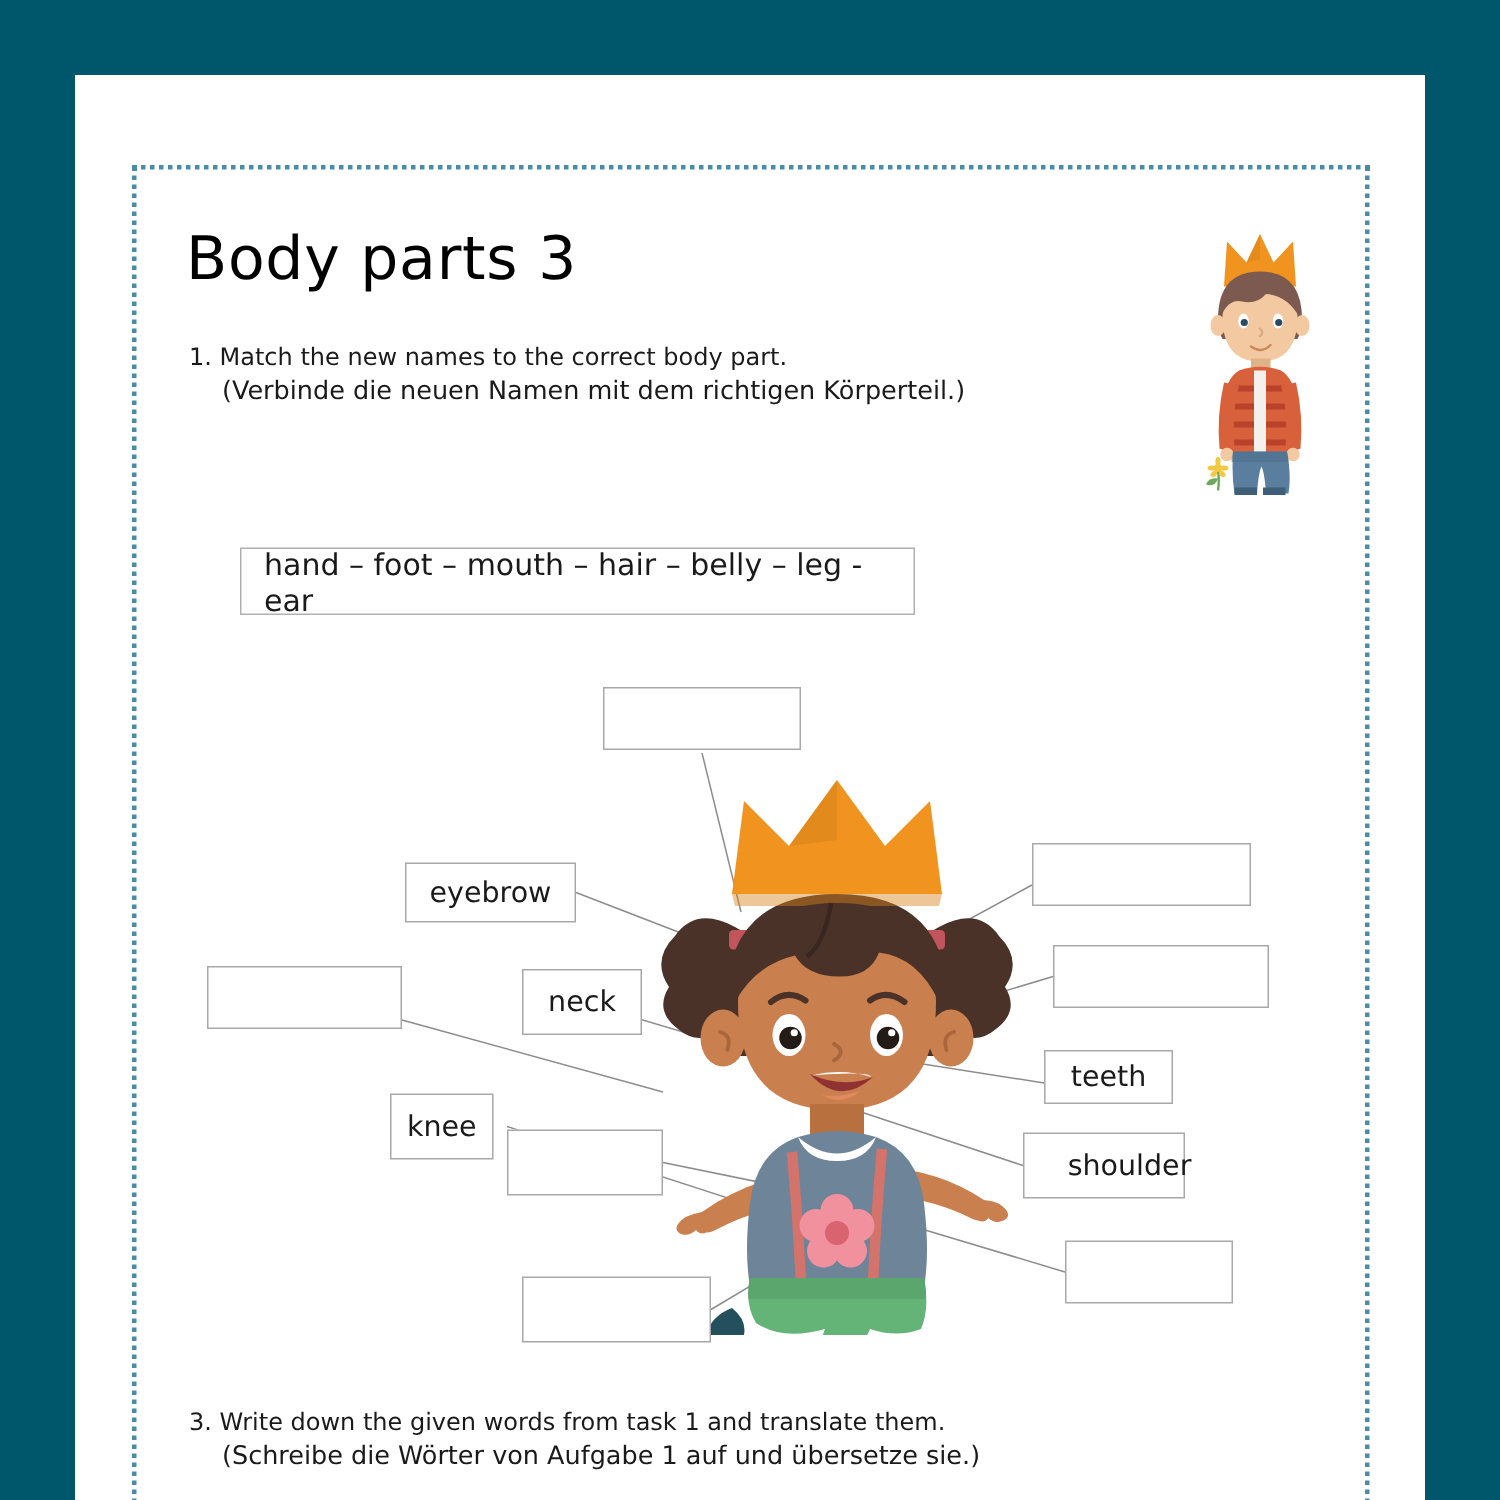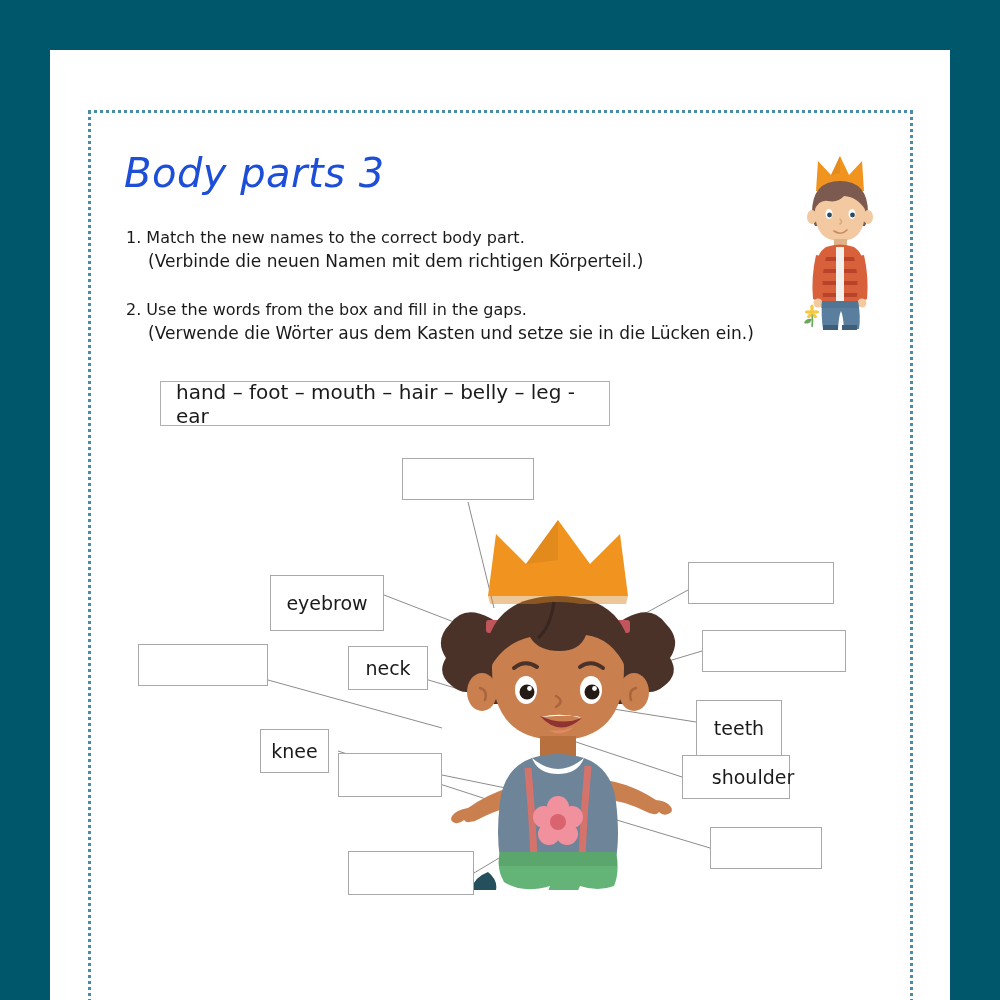--- a/index.html
+++ b/index.html
@@ -62,24 +62,23 @@
     width: 34px;
     height: 22px;
   }
 
   
   #title {
     position: absolute;
     left: 74px;
     top: 100px;
     font-size: 40px;
-    color: #1d4ed8;
+    color: #000000;
     font-family: "DejaVu Sans", sans-serif;
     letter-spacing: 0.5px;
-    font-style: italic;
   }
 
   
   .task {
     position: absolute;
     left: 76px;
   }
   .task-main {
     font-size: 16px;
     color: #1a1a1a;
@@ -93,21 +92,21 @@
     white-space: nowrap;
   }
   #task1 { top: 178px; }
   #task2 { top: 250px; }
   #task3 { top: 888px; }
 
   
   #word-box {
     position: absolute;
     left: 110px;
-    top: 331px;
+    top: 315px;
     width: 450px;
     height: 45px;
     border: 1px solid #b0b0b0;
     display: flex;
     align-items: center;
     padding-left: 15px;
     box-sizing: border-box;
     font-size: 20px;
     color: #1a1a1a;
     background: #fff;
@@ -156,25 +155,20 @@
 
   <div class="task" id="task1">
     <div class="task-main">
       <span>1.</span>
       <span>Match the new names to the correct body part.</span>
     </div>
     <div class="task-sub">(Verbinde die neuen Namen mit dem richtigen Körperteil.)</div>
   </div>
 
   <div class="task" id="task2">
-    <div class="task-main">
-      <span>2.</span>
-      <span>Use the words from the box and fill in the gaps.</span>
-    </div>
-    <div class="task-sub">(Verwende die Wörter aus dem Kasten und setze sie in die Lücken ein.)</div>
   </div>
 
   <div id="word-box">
     <span>hand – foot – mouth – hair – belly – leg - ear</span>
   </div>
 
   <div id="diagram">
 
     <svg id="connectors" viewBox="0 0 900 960">
         <line x1="418" y1="452" x2="444" y2="558" stroke="#8c8c8c" stroke-width="1"></line>
@@ -327,50 +321,57 @@
             <ellipse cx="-2.8" cy="3" rx="2.4" ry="1.7" transform="rotate(-40 -2.8 3)"></ellipse>
           </g>
         </g>
       </svg>
     </div>
 
     <div id="label-boxes">
         <div class="label-box" style="left: 352px; top: 408px; width: 132px; height: 42px;">
           <span></span>
         </div>
-        <div class="label-box" style="left: 220px; top: 525px; width: 114px; height: 56px;">
+        <div class="label-box" style="left: 220px; top: 525px; width: 114px; height: 40px;">
           <span>eyebrow</span>
         </div>
         <div class="label-box" style="left: 638px; top: 512px; width: 146px; height: 42px;">
           <span></span>
         </div>
         <div class="label-box" style="left: 652px; top: 580px; width: 144px; height: 42px;">
           <span></span>
         </div>
         <div class="label-box" style="left: 88px; top: 594px; width: 130px; height: 42px;">
           <span></span>
         </div>
         <div class="label-box" style="left: 258px; top: 596px; width: 80px; height: 44px; margin-left: 40px;">
           <span>neck</span>
         </div>
-        <div class="label-box" style="left: 646px; top: 650px; width: 86px; height: 56px;">
+        <div class="label-box" style="left: 646px; top: 650px; width: 86px; height: 36px;">
           <span>teeth</span>
         </div>
         <div class="label-box" style="left: 210px; top: 679px; width: 69px; height: 44px;">
           <span>knee</span>
         </div>
         <div class="label-box" style="left: 632px; top: 705px; width: 108px; height: 44px; padding-left: 34px;">
           <span>shoulder</span>
         </div>
         <div class="label-box" style="left: 288px; top: 703px; width: 104px; height: 44px;">
           <span></span>
         </div>
         <div class="label-box" style="left: 660px; top: 777px; width: 112px; height: 42px;">
           <span></span>
         </div>
         <div class="label-box" style="left: 298px; top: 801px; width: 126px; height: 44px;">
           <span></span>
         </div>
       </div>
   </div>
 
+  <div class="task" id="task3">
+    <div class="task-main">
+      <span>3.</span>
+      <span>Write down the given words from task 1 and translate them.</span>
+    </div>
+    <div class="task-sub">(Schreibe die Wörter von Aufgabe 1 auf und übersetze sie.)</div>
+  </div>
 
 </div>
 
 </body></html>

